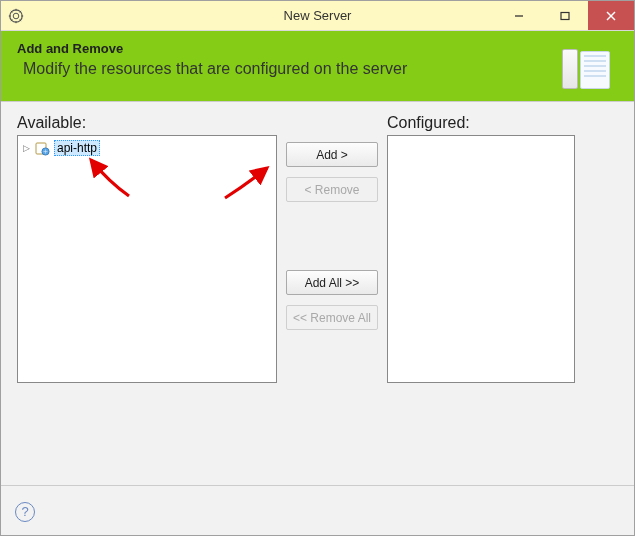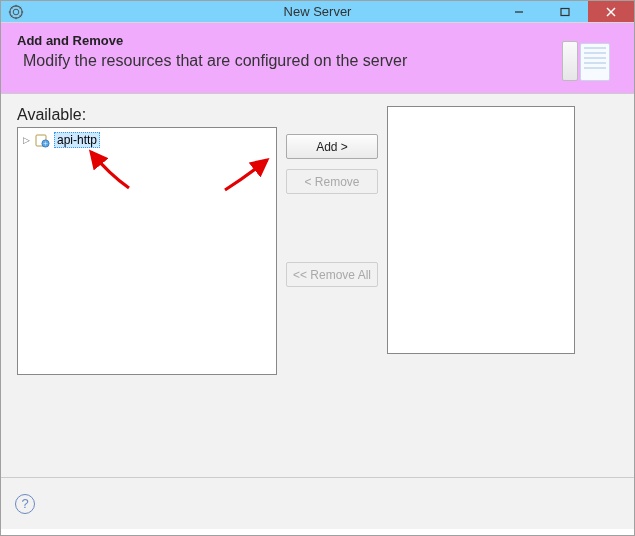--- a/index.html
+++ b/index.html
@@ -7,22 +7,22 @@
     margin: 0;
     font-family: "Segoe UI", Tahoma, sans-serif;
     font-size: 12px;
     background: #fff;
     width: 635px;
     height: 536px;
     overflow: hidden;
     border: 1px solid #a0a0a0;
   }
   .titlebar {
-    height: 22px;
-    background: #7dd3fc;
+    height: 30px;
+    background: #fef9c3;
     display: flex;
     align-items: center;
     border-bottom: 1px solid #d8d8d8;
     position: relative;
   }
   .titlebar-icon {
     width: 16px; height: 16px;
     margin-left: 7px;
     display: flex; align-items: center; justify-content: center;
   }
@@ -45,21 +45,21 @@
     font-family: "Segoe UI Symbol", sans-serif;
     font-size: 11px;
     color: #333;
     background: transparent;
   }
   .winbtn.close {
     background: #c75050;
     color: #fff;
   }
   .banner {
-    background: #f0abfc;
+    background: #84cc16;
     padding: 10px 16px 12px 16px;
     border-bottom: 1px solid #ccc;
     display: flex;
     align-items: flex-start;
   }
   .banner-text { flex: 1; }
   .banner-title {
     font-weight: bold;
     font-size: 13px;
     color: #222;
@@ -294,24 +294,26 @@
           </span>
           <span class="tree-label">api-http</span>
         </div>
       </div>
     </div>
 
     <div class="midbuttons">
       <div class="btn">Add &gt;</div>
       <div class="btn disabled">&lt; Remove</div>
       <div class="midgap"></div>
+      <div class="btn">Add All &gt;&gt;</div>
       <div class="btn disabled">&lt;&lt; Remove All</div>
     </div>
 
     <div class="col">
+      <div class="col-label">Configured:</div>
       <div class="listbox right"></div>
     </div>
   </div>
 
   <svg class="arrow" style="left:78px; top:52px;" width="60" height="50">
     <defs>
         <marker id="ah1" markerWidth="6" markerHeight="6" refX="5" refY="3" orient="auto">
           <path d="M0,0 L6,3 L0,6 Z" fill="#e30000"></path>
         </marker>
       </defs>

